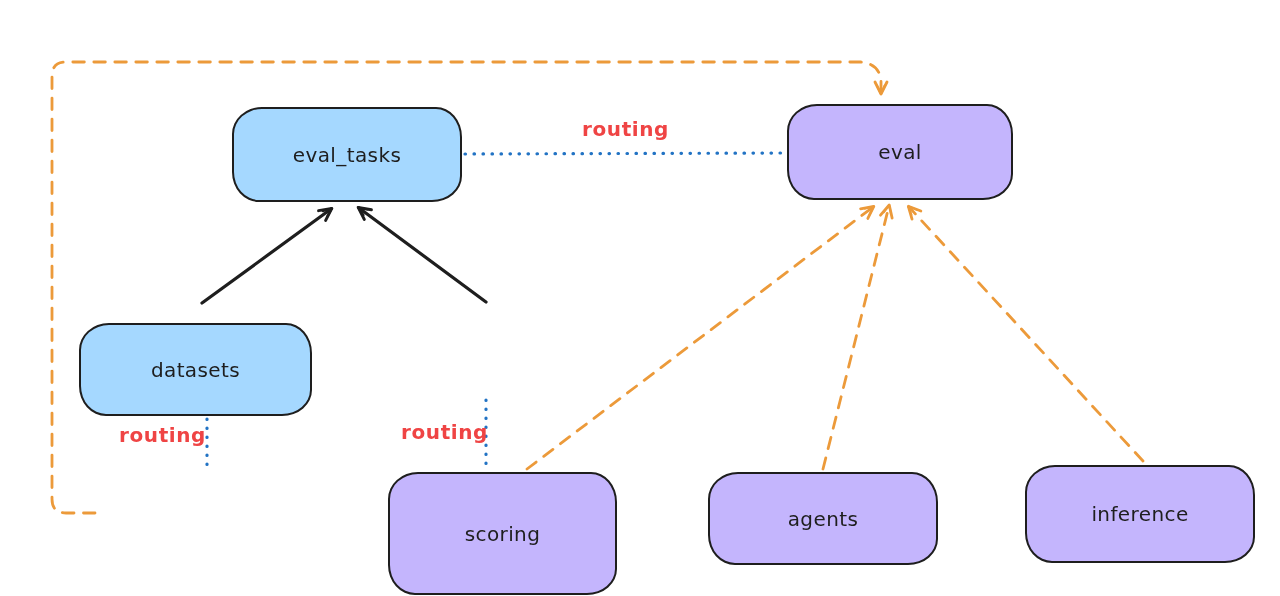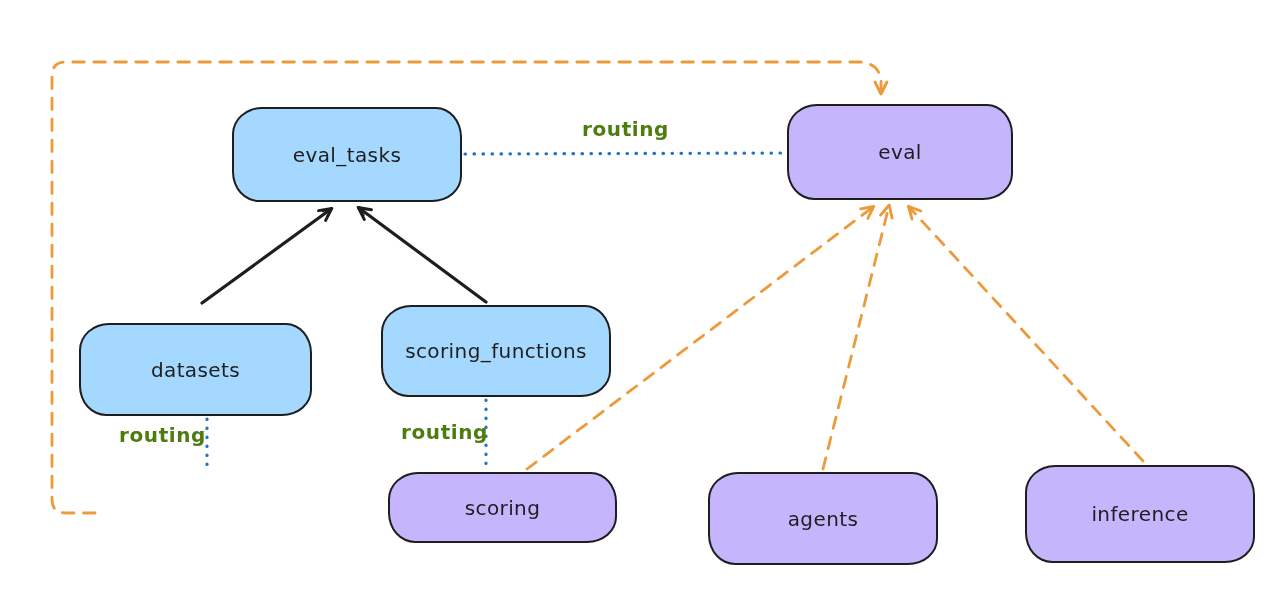--- a/index.html
+++ b/index.html
@@ -17,31 +17,31 @@
     border:2.6px solid #1e1e1e;
     display:flex;align-items:center;justify-content:center;
     font-size:20px;color:#1e1e1e;
     letter-spacing:0.4px;
     border-radius:30px 26px 30px 27px / 27px 30px 26px 30px;
   }
   .node.blue{background:#a5d8ff;}
   .node.green{background:#c4b5fd;}
   .edge-label{
     position:absolute;
-    color:#4d7c0f;
+    color:#ef4444;
     font-size:20px;
     font-weight:600;
     letter-spacing:0.6px;
   }
   #n-eval_tasks{left:232px;top:107px;width:230px;height:95px;}
   #n-eval{left:787px;top:104px;width:226px;height:96px;}
   #n-datasets{left:79px;top:305px;width:233px;height:93px;margin-top:18px;}
   #n-scoring_functions{left:381px;top:305px;width:230px;height:92px;}
   #n-datasetio{left:95px;top:475px;width:235px;height:91px;}
-  #n-scoring{left:388px;top:472px;width:229px;height:71px;}
+  #n-scoring{left:388px;top:472px;width:229px;height:123px;}
   #n-agents{left:708px;top:472px;width:230px;height:93px;}
   #n-inference{left:1025px;top:465px;width:230px;height:98px;}
   #lbl-routing-top{left:582px;top:117px;}
   #lbl-routing-datasets{left:119px;top:423px;}
   #lbl-routing-scoring{left:401px;top:420px;}
 </style>
 </head>
 <body>
 
 <div id="canvas">
@@ -73,23 +73,20 @@
 
   <div class="node blue" id="n-eval_tasks">
     <span>eval_tasks</span>
   </div>
   <div class="node green" id="n-eval">
     <span>eval</span>
   </div>
   <div class="node blue" id="n-datasets">
     <span>datasets</span>
   </div>
-  <div class="node blue" id="n-scoring_functions">
-    <span>scoring_functions</span>
-  </div>
   <div class="node green" id="n-scoring">
     <span>scoring</span>
   </div>
   <div class="node green" id="n-inference">
     <span>inference</span>
   </div>
   <div class="node green" id="n-agents">
     <span>agents</span>
   </div>
 

